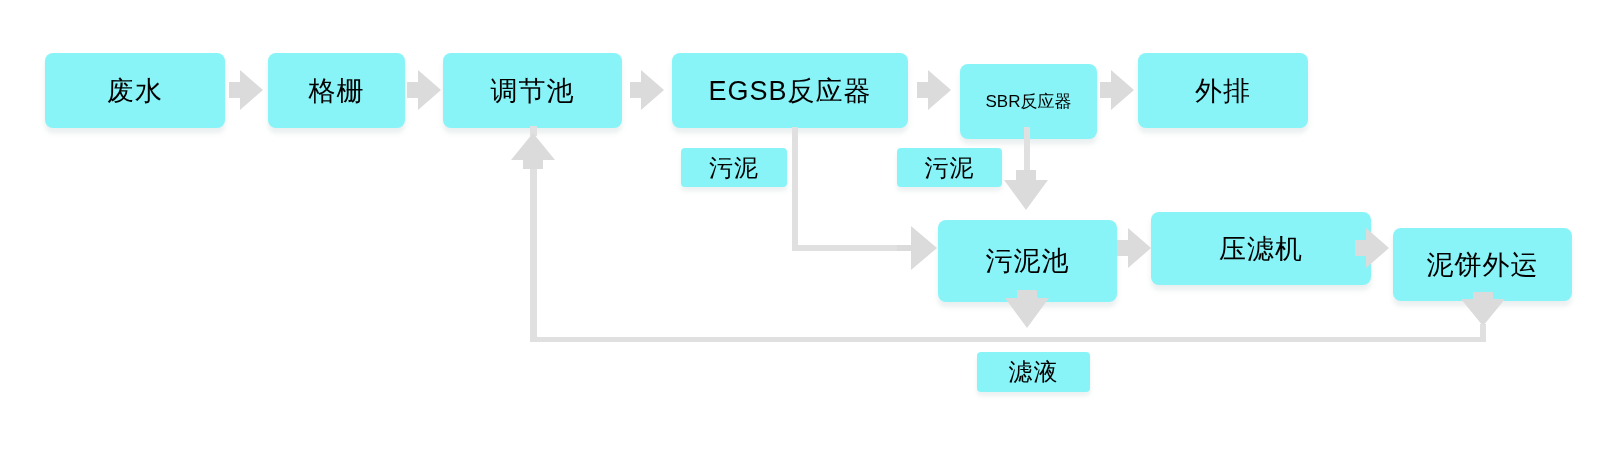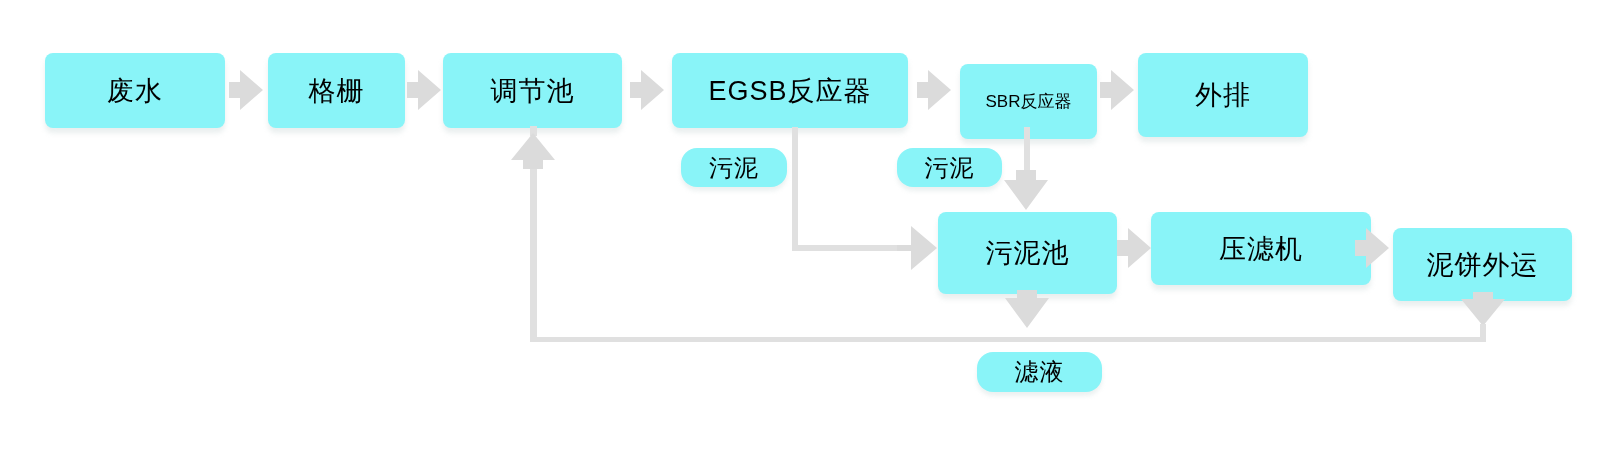--- a/index.html
+++ b/index.html
@@ -24,50 +24,50 @@
     border-radius:8px;
     display:flex;align-items:center;justify-content:center;
     font-size:27px;
     letter-spacing:1px;
     box-shadow:0 5px 5px rgba(170,190,192,0.25);
     white-space:nowrap;
   }
   .tag{
     position:absolute;
     background:var(--node-fill);
-    border-radius:16px;
+    border-radius:4px;
     display:flex;align-items:center;justify-content:center;
     font-size:24px;
     letter-spacing:1px;
     box-shadow:0 4px 4px rgba(170,190,192,0.22);
     white-space:nowrap;
   }
   .conn{position:absolute;}
   .conn polygon{fill:var(--connector);}
   .cline{position:absolute;background:var(--line);}
 </style>
 </head>
 <body>
 
 <div class="canvas">
 
   <div class="node" style="left:45px;top:53px;width:180px;height:75px">废水</div>
   <div class="node" style="left:268px;top:53px;width:137px;height:75px">格栅</div>
   <div class="node" style="left:443px;top:53px;width:179px;height:75px">调节池</div>
   <div class="node" style="left:672px;top:53px;width:236px;height:75px">EGSB反应器</div>
   <div class="node" style="left:960px;top:64px;width:137px;height:75px;font-size:17px;letter-spacing:0">SBR反应器</div>
-  <div class="node" style="left:1138px;top:53px;width:170px;height:84px">外排</div>
+  <div class="node" style="left:1138px;top:53px;width:170px;height:75px">外排</div>
 
-  <div class="node" style="left:938px;top:212px;width:179px;height:82px">污泥池</div>
+  <div class="node" style="left:938px;top:220px;width:179px;height:82px">污泥池</div>
   <div class="node" style="left:1151px;top:212px;width:220px;height:73px">压滤机</div>
   <div class="node" style="left:1393px;top:228px;width:179px;height:73px">泥饼外运</div>
 
   <div class="tag" style="left:681px;top:148px;width:106px;height:39px">污泥</div>
   <div class="tag" style="left:897px;top:148px;width:105px;height:39px">污泥</div>
-  <div class="tag" style="left:977px;top:352px;width:125px;height:40px">滤液</div>
+  <div class="tag" style="left:977px;top:352px;width:113px;height:40px">滤液</div>
 
   <svg class="conn" style="left:229px;top:67px" width="34" height="46">
     <polygon points="0,15 11,15 11,3 34,23 11,43 11,31 0,31"></polygon>
     </svg>
   <svg class="conn" style="left:407px;top:67px" width="34" height="46">
     <polygon points="0,15 11,15 11,3 34,23 11,43 11,31 0,31"></polygon>
     </svg>
   <svg class="conn" style="left:630px;top:67px" width="34" height="46">
     <polygon points="0,15 11,15 11,3 34,23 11,43 11,31 0,31"></polygon>
     </svg>

